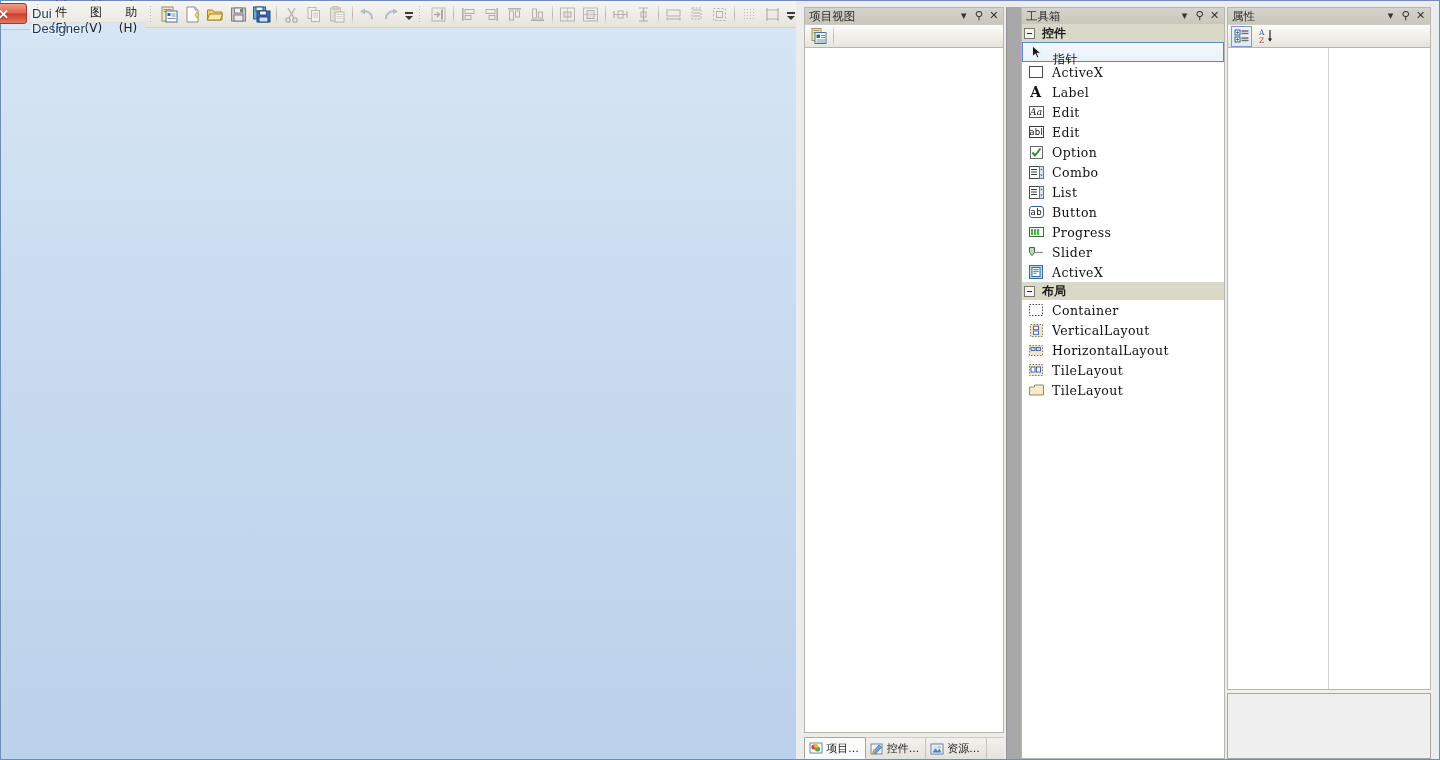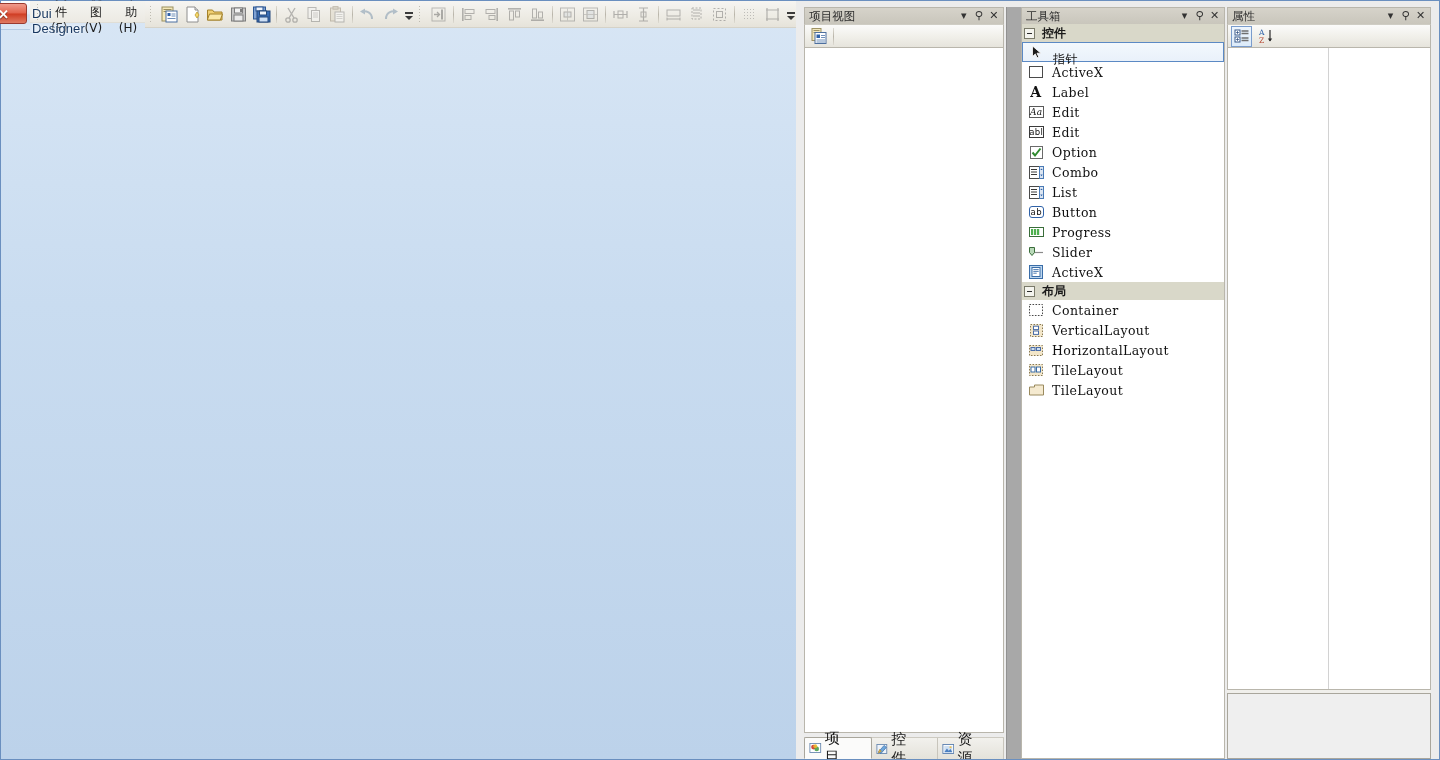--- a/index.html
+++ b/index.html
@@ -149,21 +149,21 @@
   }
   
   #left-tabs {
     height: 22px; flex: 0 0 22px; display: flex; align-items: flex-end;
     margin-top: 4px;
     background: linear-gradient(to bottom, #f2f1ed, #e4e2da);
     border-top: 1px solid #cdcac1;
   }
   .dock-tab {
     height: 21px; display: flex; align-items: center; gap: 3px;
-    padding: 0 6px 0 4px; font-size: 15px; color:#1a1a1a;
+    padding: 0 6px 0 4px; font-size: 11px; color:#1a1a1a;
     font-family:"DejaVu Sans", sans-serif;
     border-right: 1px solid #c8c5bc;
   }
   .dock-tab.active {
     background: #fbfbfa;
     border: 1px solid #a9a69c; border-bottom: 1px solid #fbfbfa;
     border-radius: 2px 2px 0 0;
     height: 22px;
   }
 

